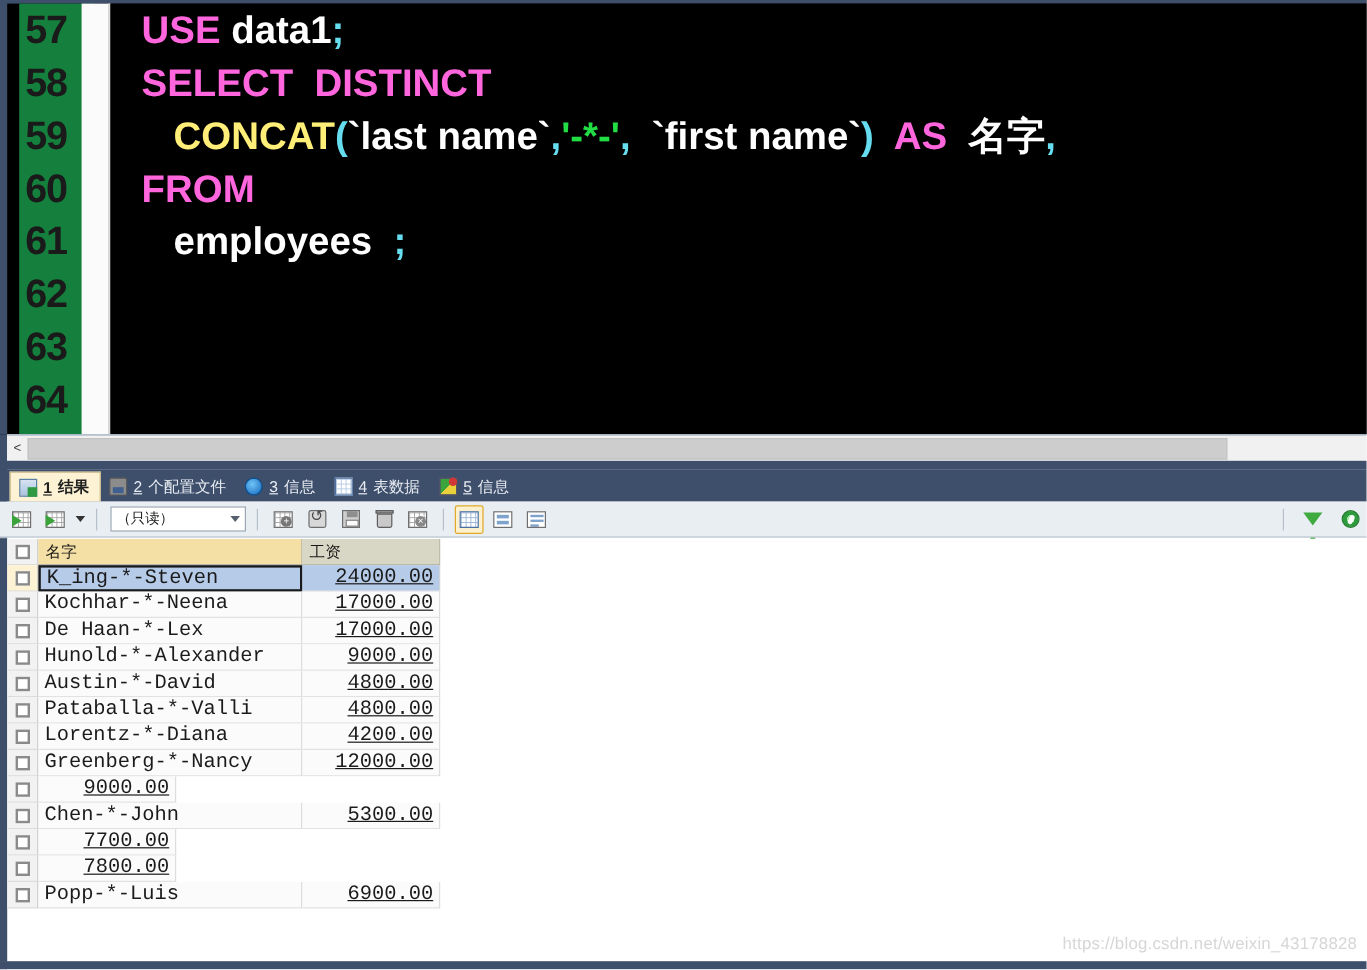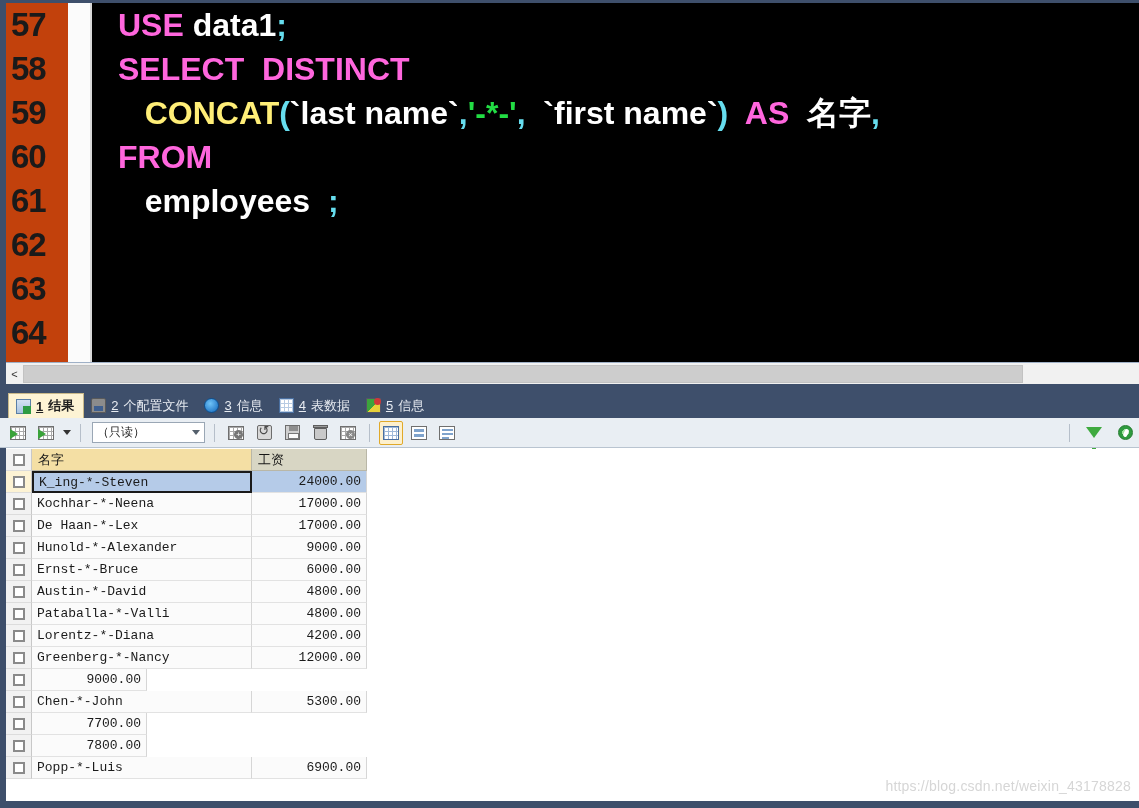--- a/index.html
+++ b/index.html
@@ -22,24 +22,24 @@
     left: 0; top: 0;
     width: 1139px;
     height: 362px;
     background: #000000;
     box-sizing: border-box;
     border-left: 6px solid #3e4f6b;
     border-top: 3px solid #3e4f6b;
   }
   .gutter {
     position: absolute;
-    left: 0; top: 0;
+    left: 10px; top: 0;
     width: 62px;
     height: 100%;
-    background: #c2410c;
+    background: #15803d;
     box-sizing: border-box;
   }
   .gutter-strip {
     position: absolute;
     left: 62px; top: 0;
     width: 24px;
     height: 100%;
     background: #fbfbfb;
     border-right: 2px solid #d9d9d9;
     box-sizing: border-box;
@@ -444,31 +444,31 @@
     padding-left: 6px;
     font-family: "Liberation Sans", sans-serif;
   }
   .hdr-cell.k {
     background: #f4dfa4;
   }
   .cell {
     box-sizing: border-box;
     border-right: 1px solid #d6d6d6;
     border-bottom: 1px solid #e2e2e2;
-    font-size: 13px;
+    font-size: 17px;
     color: #1b1b1b;
     display: flex;
     align-items: center;
     padding: 0 5px;
     background: #fbfbfb;
     font-family: "Liberation Mono", monospace;
     white-space: nowrap;
     overflow: hidden;
   }
-  .cell.num { justify-content: flex-end; }
+  .cell.num { justify-content: flex-end; text-decoration: underline; }
   .row.selected .cell { background: #b5cbe8; }
   .row.selected .cell.focus {
     border: 2px solid #1a1a1a;
     background: #b5cbe8;
   }
   .col-name { width: 220px; }
   .col-sal  { width: 115px; }
   .rest {
     flex: 1;
     background: #ffffff;
@@ -659,28 +659,20 @@
           <span class="cb-box"></span>
         </div>
         <div class="cell col-name">Hunold-*-Alexander</div>
         <div class="cell col-sal num">9000.00</div>
         <div class="rest"></div>
       </div>
       <div class="row">
         <div class="cb-cell">
           <span class="cb-box"></span>
         </div>
-        <div class="cell col-name">Ernst-*-Bruce</div>
-        <div class="cell col-sal num">6000.00</div>
-        <div class="rest"></div>
-      </div>
-      <div class="row">
-        <div class="cb-cell">
-          <span class="cb-box"></span>
-        </div>
         <div class="cell col-name">Austin-*-David</div>
         <div class="cell col-sal num">4800.00</div>
         <div class="rest"></div>
       </div>
       <div class="row">
         <div class="cb-cell">
           <span class="cb-box"></span>
         </div>
         <div class="cell col-name">Pataballa-*-Valli</div>
         <div class="cell col-sal num">4800.00</div>

